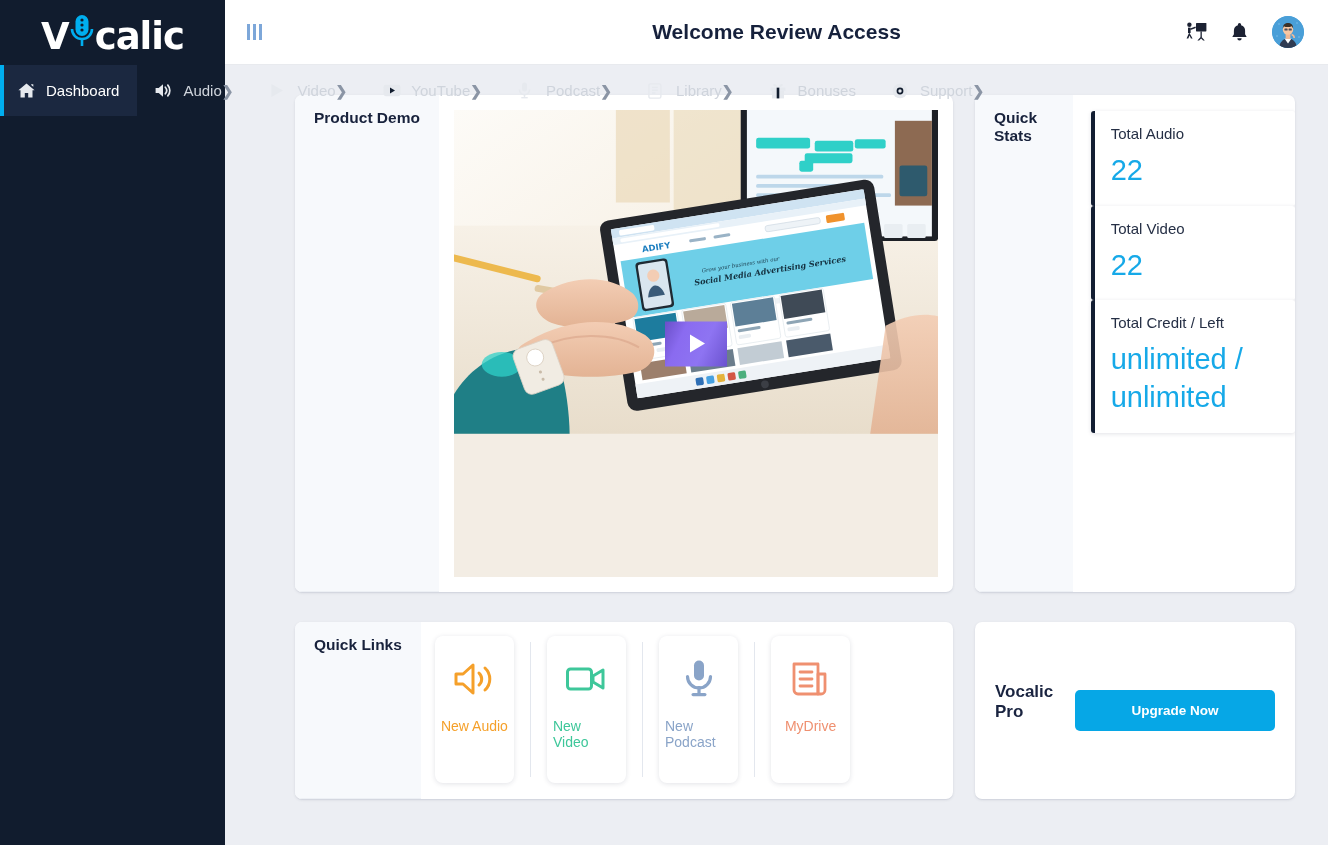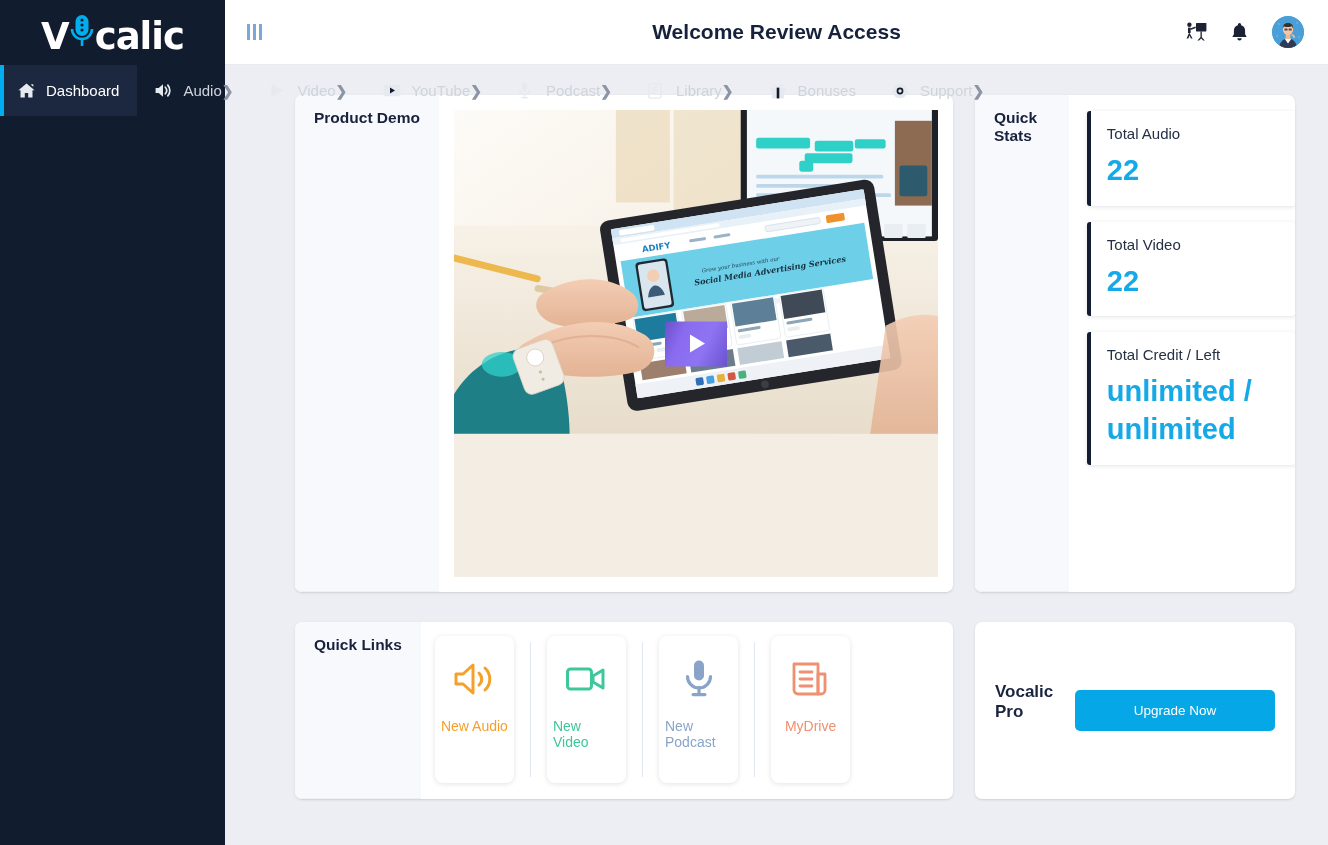--- a/index.html
+++ b/index.html
@@ -120,49 +120,49 @@
   }
   .play-btn .tri {
     width: 0; height: 0;
     border-left: 15px solid #ffffff;
     border-top: 9px solid transparent;
     border-bottom: 9px solid transparent;
     margin-left: 3px;
   }
 
   
-  .stats-body { padding: 16px 0 16px 18px; display: flex; flex-direction: column; gap: 16px; }
+  .stats-body { padding: 16px 0 16px 18px; display: flex; flex-direction: column; }
   .stat {
     background: #ffffff; border-left: 4px solid #121d32; border-radius: 3px;
     box-shadow: 0 1px 4px rgba(30,40,70,.13);
     padding: 14px 16px 16px 16px;
   }
   .stat-label { font-size: 15px; color: #252f45; margin-bottom: 10px; }
-  .stat-value { font-size: 29px; font-weight: 700; color: #16a9e8; line-height: 1.3; }
+  .stat-value { font-size: 29px; font-weight: 400; color: #16a9e8; line-height: 1.3; }
 
   
   .links-body { padding: 14px 14px 16px 14px; display: flex; }
   .qlink {
     flex: 1 1 0; margin: 0; padding: 22px 6px 24px 6px;
     background: #ffffff; border-radius: 8px;
     box-shadow: 0 1px 5px rgba(30,40,70,.13);
     display: flex; flex-direction: column; align-items: center; gap: 18px;
     cursor: pointer;
     min-height: 147px;
   }
   .qsep { width: 1px; background: #e3e7ee; margin: 6px 16px; flex: 0 0 1px; }
   .qlink-icon { height: 42px; display: flex; align-items: center; }
   .qlink-label { font-size: 14px; }
 
   
   .upgrade-card { align-items: center; justify-content: center; padding: 32px 20px; }
   .upgrade-title { font-size: 17px; font-weight: 700; color: #1a2440; margin-bottom: 18px; }
   .upgrade-btn {
     background: #06a7e6; color: #ffffff; border: none; border-radius: 5px;
-    padding: 13px 40px; font-size: 13.5px; font-weight: 400;
+    padding: 13px 40px; font-size: 13.5px; font-weight: 700;
     font-family: "Liberation Sans", sans-serif; cursor: pointer;
     min-width: 200px;
   }
 </style>
 </head>
 <body>
 
 <div class="app">
 
   <aside class="sidebar">

